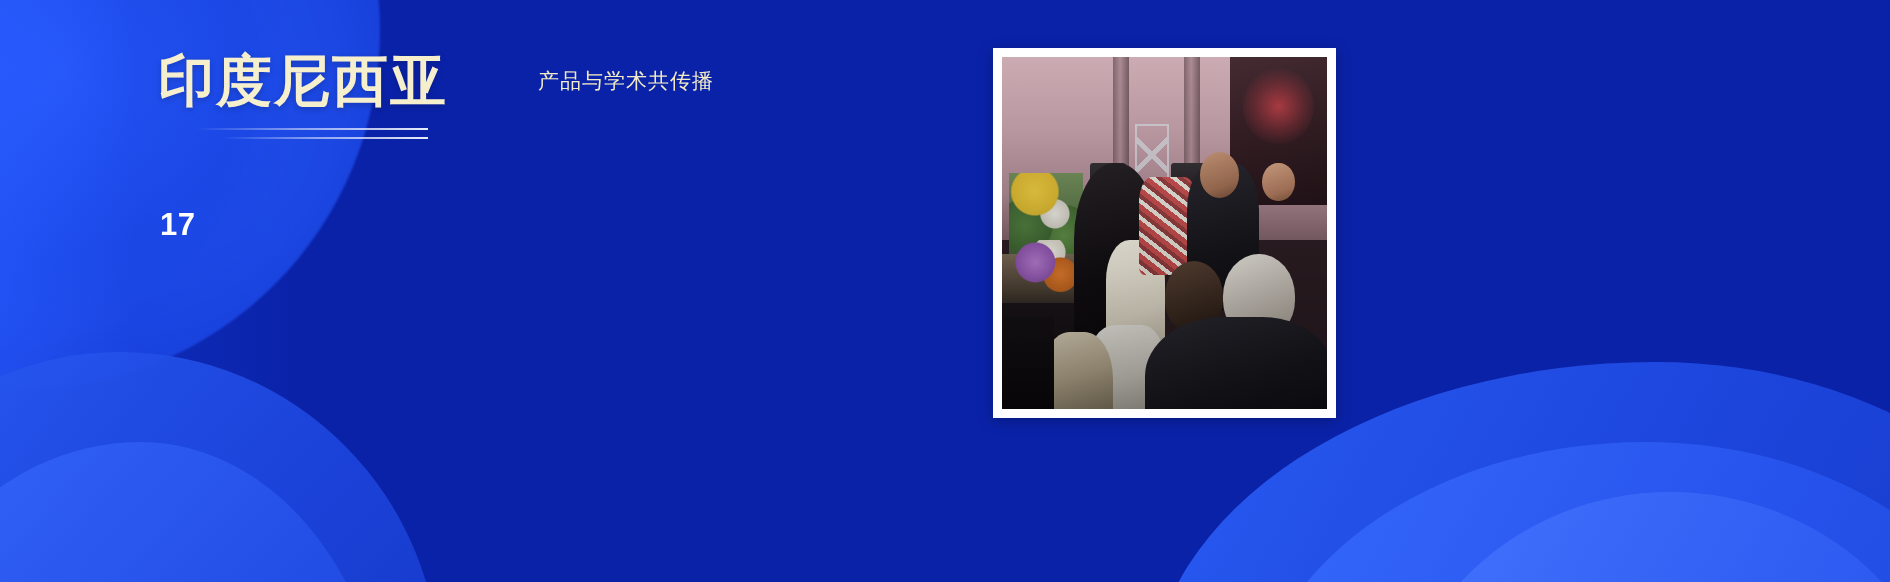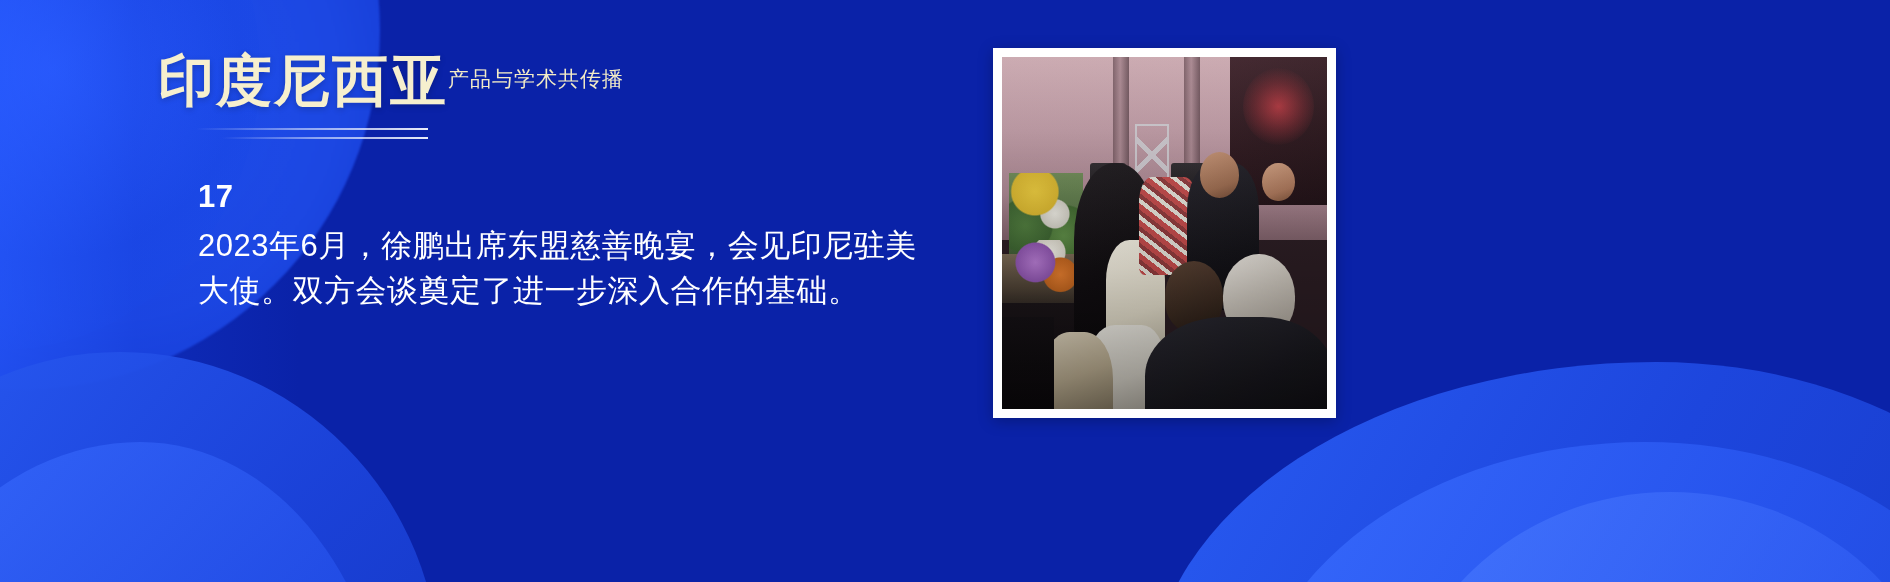--- a/index.html
+++ b/index.html
@@ -95,46 +95,45 @@
   .title {
     font-size:56px;
     font-weight:800;
     letter-spacing:2px;
     color:#F6EFCE;
     line-height:1.05;
     white-space:nowrap;
     text-shadow:0 2px 6px rgba(0,0,0,.20);
   }
   .subtitle {
+    margin-left:90px;
     margin-top:14px;
     color:#F3EBC6;
     font-size:21px;
     line-height:1.42;
     letter-spacing:1px;
     white-space:nowrap;
-    font-family:Liberation Mono, monospace;
   }
   .rules {
     position:absolute;
     left:196px; top:128px;
     width:232px;
   }
   .rule {
     height:2px;
     background:linear-gradient(90deg, rgba(255,255,255,0) 0%, rgba(230,238,255,.55) 45%, rgba(245,248,255,.95) 100%);
     margin-bottom:7px;
   }
   .rule.r2 { width:206px; margin-left:26px; }
 
   
   .content {
     position:absolute;
-    left:160px; top:180px;
+    left:160px; top:208px;
     width:720px;
-    margin-left:38px;
   }
   .index-num {
     color:#FFFFFF;
     font-size:31px;
     font-weight:700;
     letter-spacing:.5px;
     line-height:1.1;
     margin-bottom:10px;
   }
   .paragraph {
@@ -307,21 +306,20 @@
     </div>
   </div>
 
   <div class="rules">
     <div class="rule r1"></div>
     <div class="rule r2"></div>
   </div>
 
   <div class="content">
     <div class="index-num">17</div>
-    <div class="paragraph">2023年6月，徐鹏出席东盟慈善晚宴，会见印尼驻美大使。双方会谈奠定了进一步深入合作的基础。</div>
   </div>
 
   <div class="photo-frame">
     <div class="photo">
       <div class="ph-wall"></div>
       <div class="ph-col c1"></div>
       <div class="ph-col c2"></div>
       <div class="ph-dark-panel"></div>
       <div class="ph-red-glow"></div>
       <div class="ph-truss"></div>

